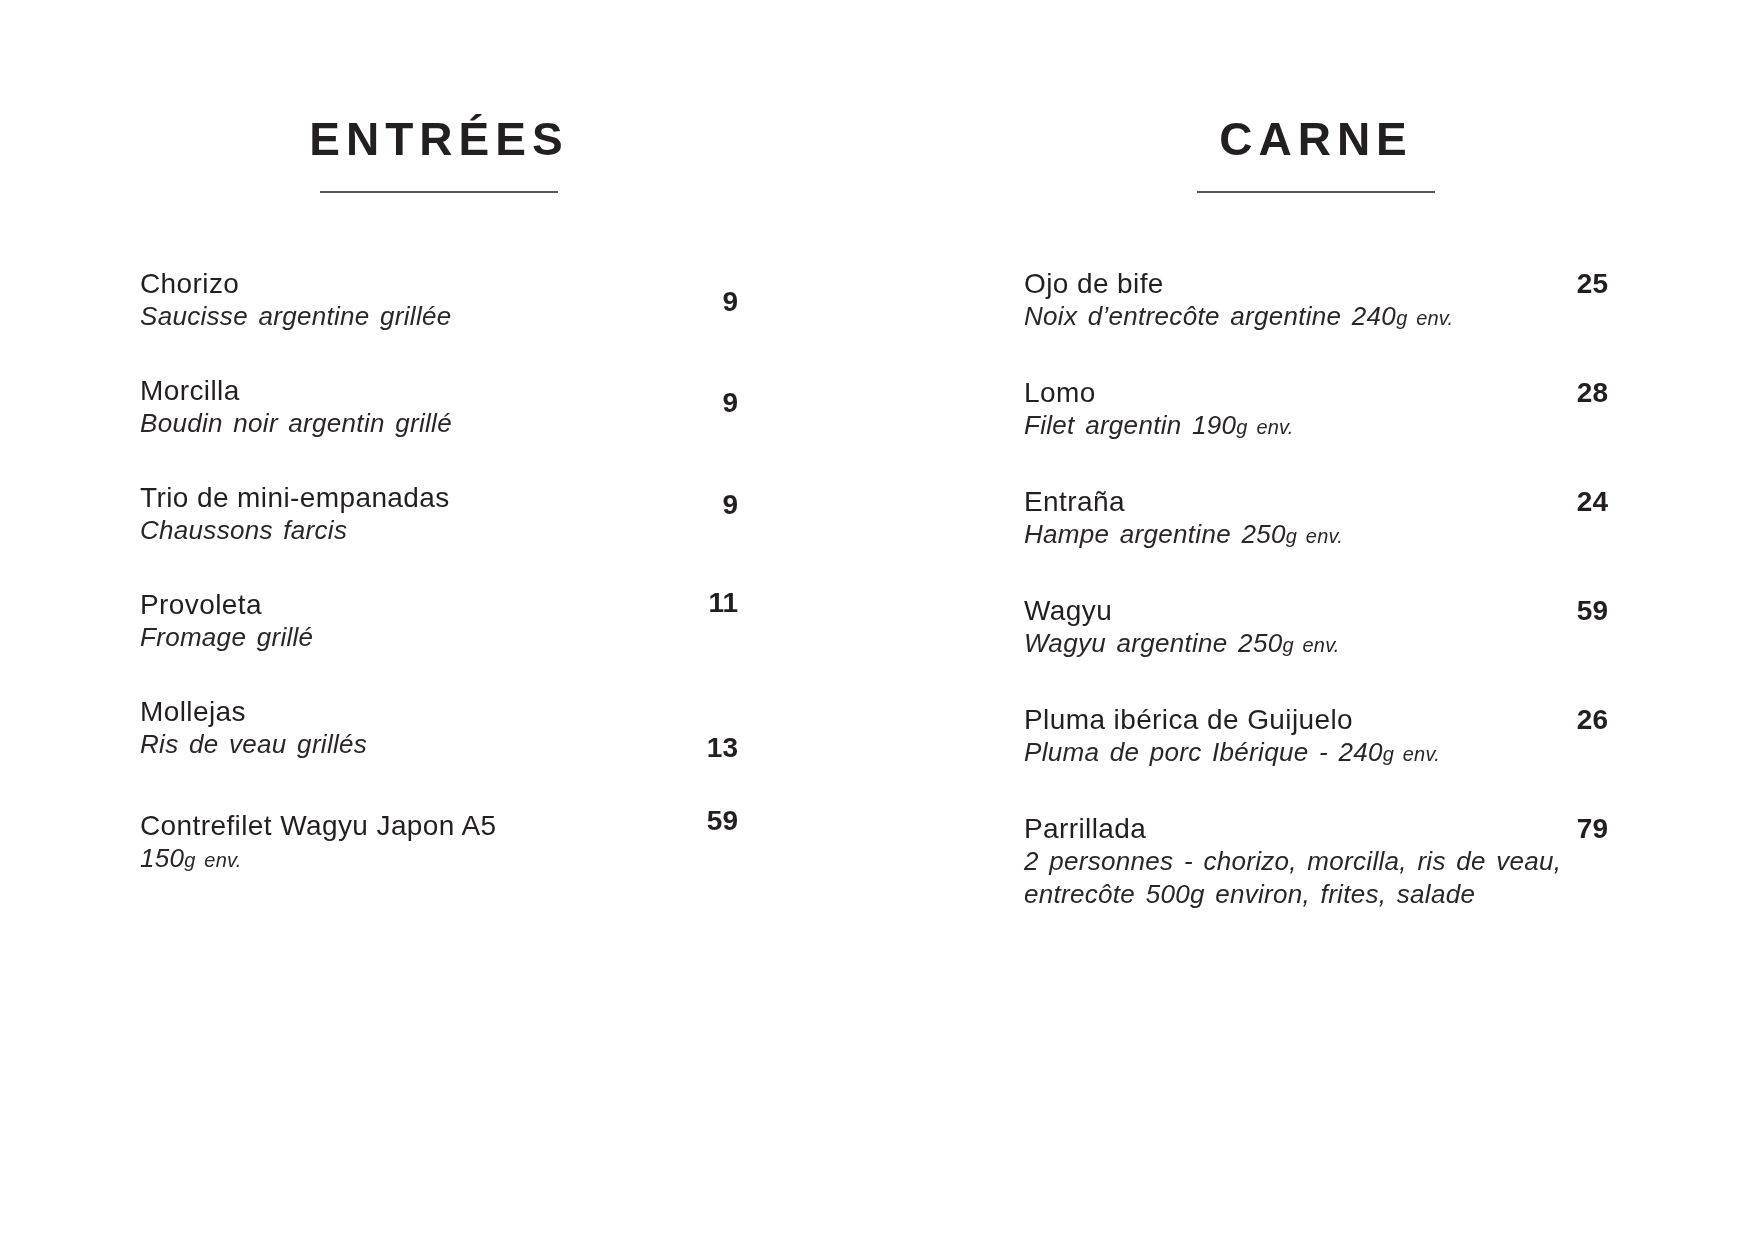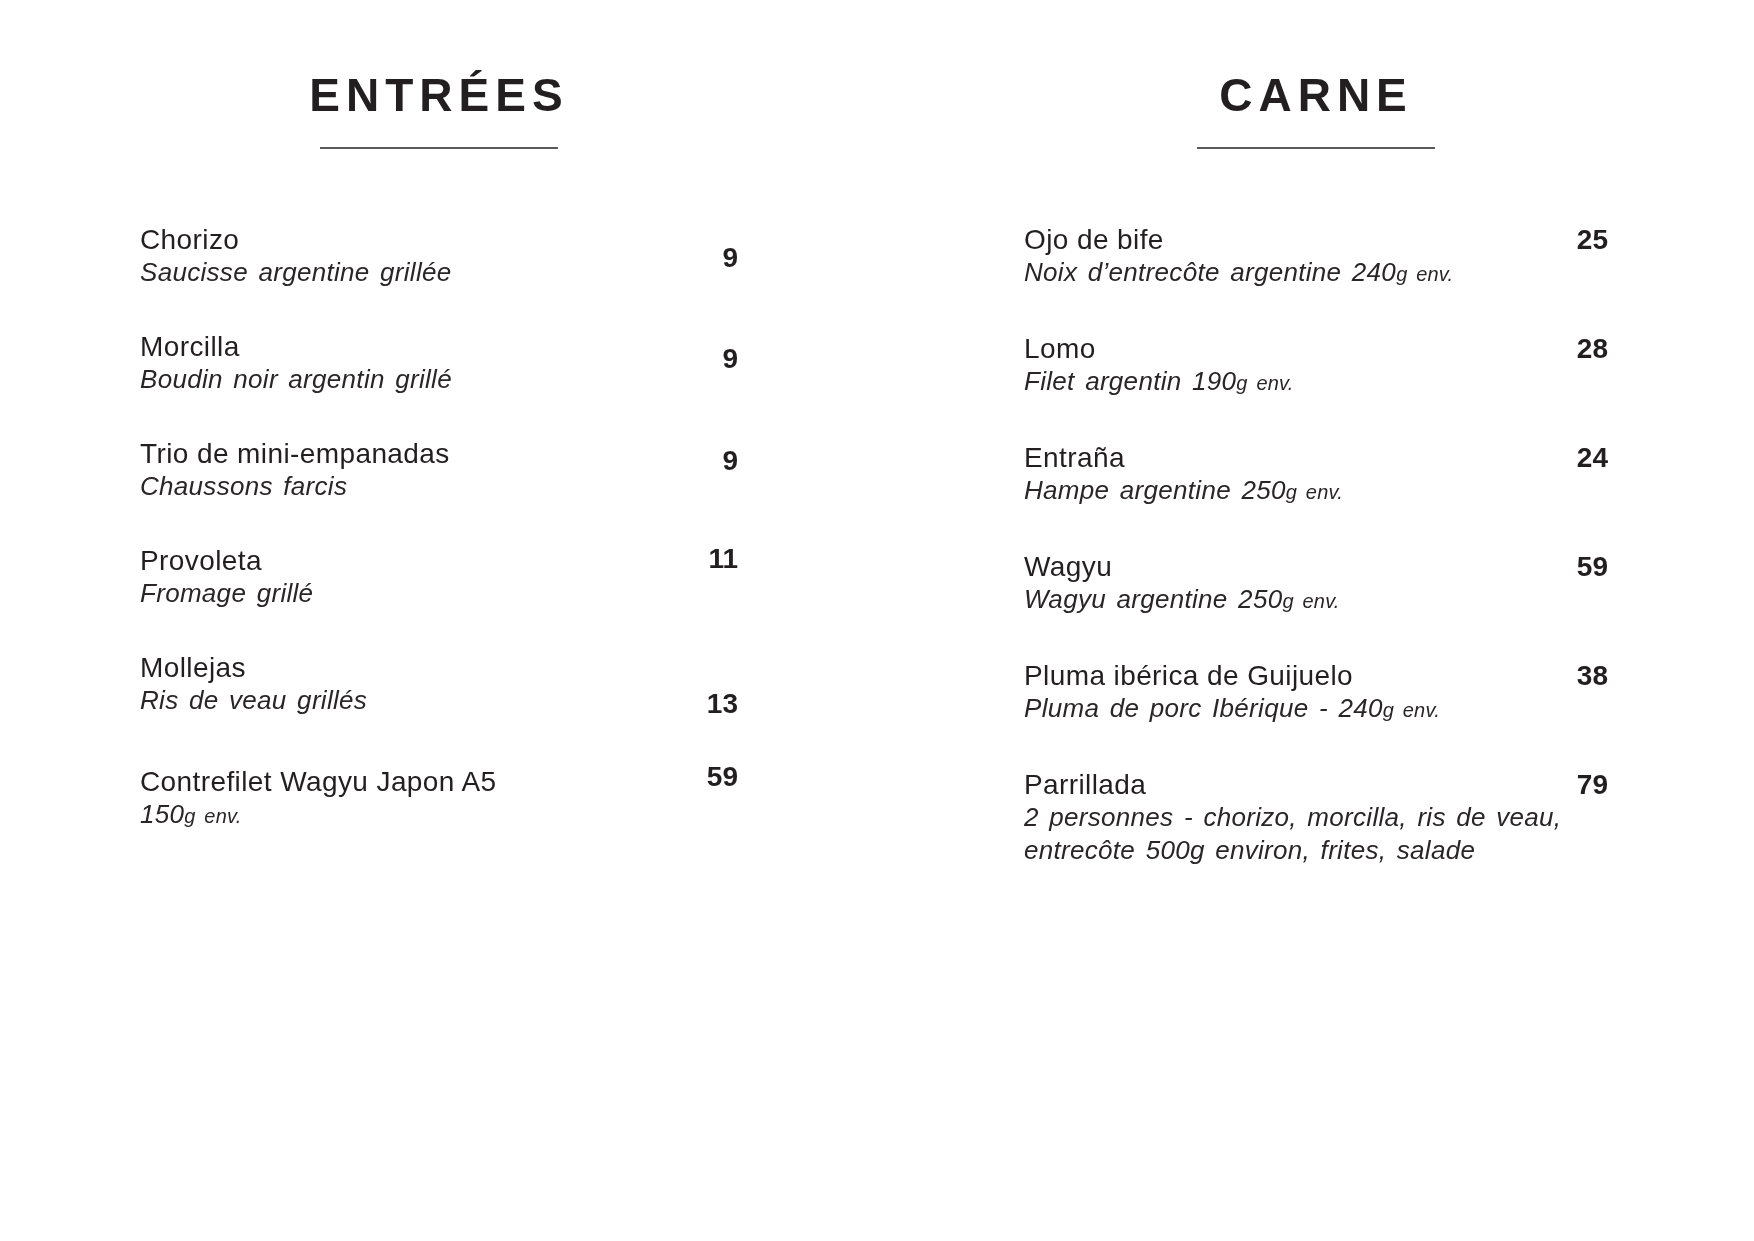--- a/index.html
+++ b/index.html
@@ -19,21 +19,21 @@
   .column {
     position: absolute;
     top: 0;
   }
   .col-0 { left: 140px; width: 598px; }
   .col-1 { left: 1024px; width: 584px; }
 
   .col-header { text-align: center; }
   .col-title {
     margin: 0;
-    padding-top: 72px;
+    padding-top: 116px;
     font-size: 46px;
     line-height: 46px;
     font-weight: bold;
     letter-spacing: 6px;
     color: #231f20;
   }
   .underline {
     width: 238px;
     height: 0;
     border-top: 2px solid #58595b;
@@ -174,21 +174,21 @@
               <div class="item-name">Wagyu</div>
               <div class="item-desc"><span>Wagyu argentine 250</span><span class="desc-small">g env.</span></div>
             </div>
             <div class="item-price">59</div>
           </div>
           <div class="item">
             <div class="item-text">
               <div class="item-name">Pluma ibérica de Guijuelo</div>
               <div class="item-desc"><span>Pluma de porc Ibérique - 240</span><span class="desc-small">g env.</span></div>
             </div>
-            <div class="item-price">38</div>
+            <div class="item-price">26</div>
           </div>
           <div class="item">
             <div class="item-text">
               <div class="item-name">Parrillada</div>
               <div class="item-desc"><span>2 personnes - chorizo, morcilla, ris de veau,</span></div>
               <div class="item-desc"><span>entrecôte 500g environ, frites, salade</span></div>
             </div>
             <div class="item-price">79</div>
           </div>
         </div>

